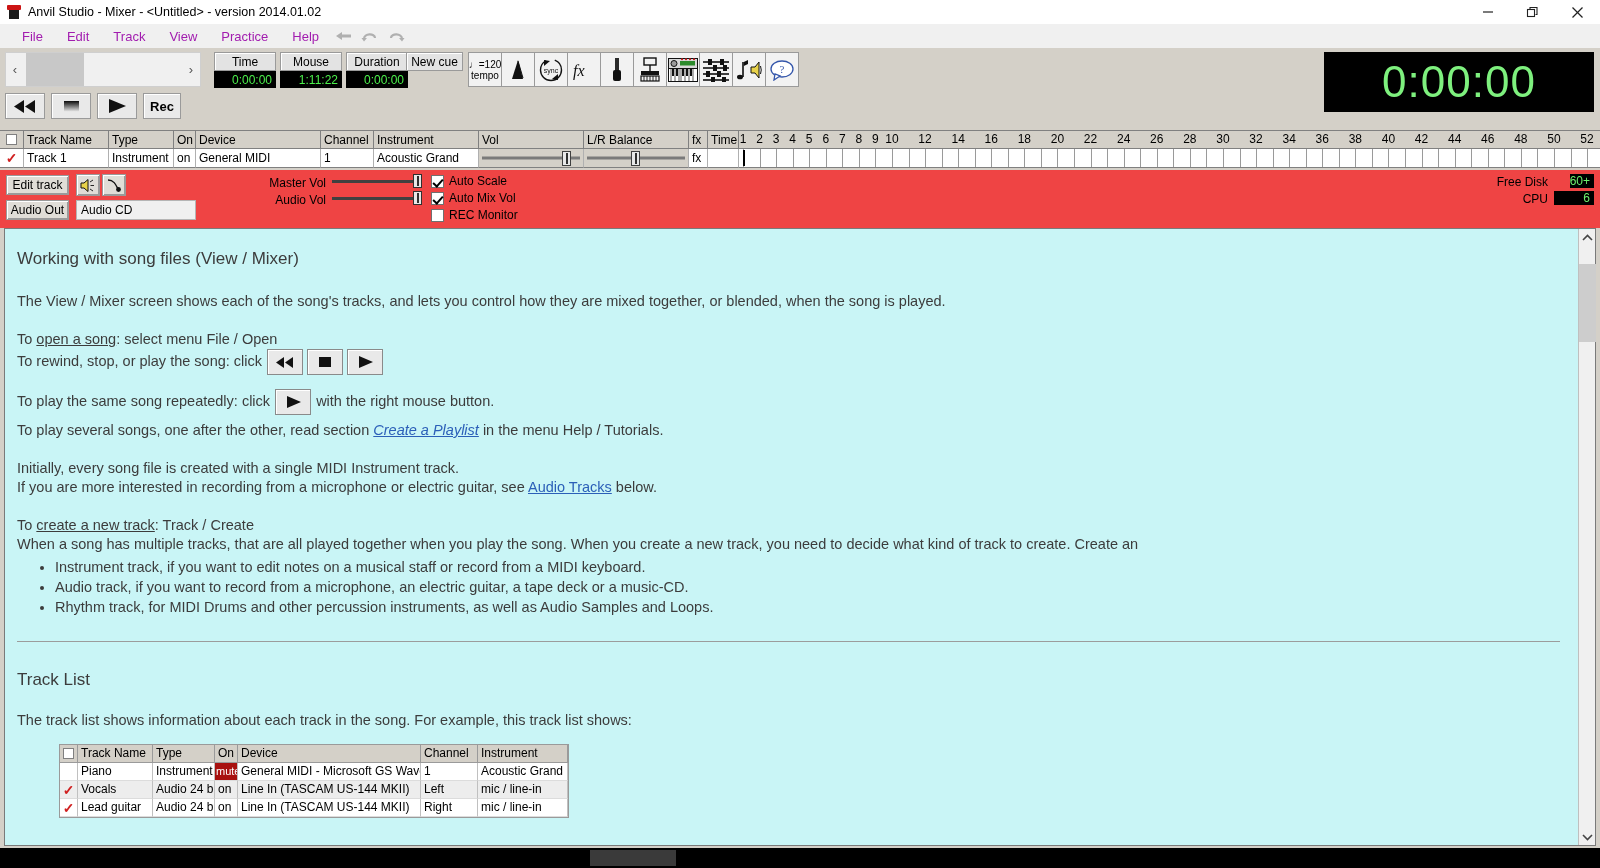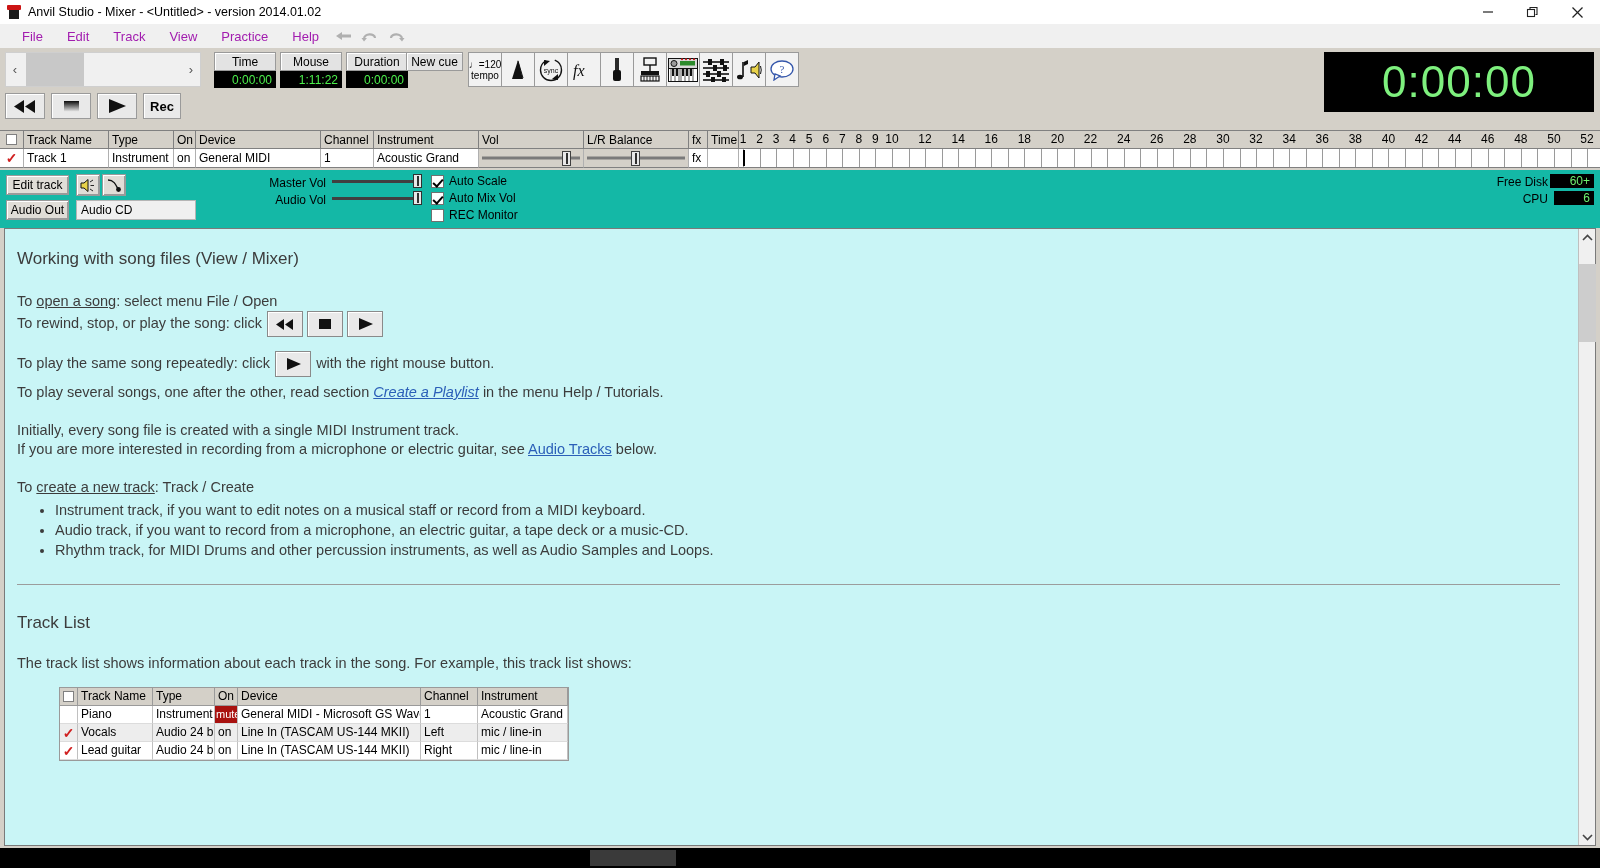--- a/index.html
+++ b/index.html
@@ -159,21 +159,21 @@
     position: relative; overflow: hidden;
   }
   .ruler-body {
     flex: 1; background: #ffffff; border-bottom: 1px solid #808080; position: relative; overflow: hidden;
   }
   .rtick { position: absolute; top: 1px; font-size: 12px; color: #000; transform: translateX(-50%); }
   .rline { position: absolute; top: 0; bottom: 0; width: 1px; background: #9a9a9a; }
   .playhead { position: absolute; top: 1px; bottom: 1px; width: 2px; background: #000; }
 
   
-  .mixerstrip { position: absolute; left: 0; top: 170px; width: 1600px; height: 58px; background: #14b8a6; }
+  .mixerstrip { position: absolute; left: 0; top: 170px; width: 1600px; height: 58px; background: #ef4444; }
   .btn3d {
     background: #e0ddd7; border: 1px solid #9a9a9a; font-size: 12px; color: #000;
     display: flex; align-items: center; justify-content: center;
     box-shadow: inset 1px 1px 0 #ffffff, inset -1px -1px 0 #9a9a9a;
   }
   .edit-track { position: absolute; left: 6px; top: 5px; width: 63px; height: 20px; }
   .audio-out { position: absolute; left: 6px; top: 30px; width: 63px; height: 20px; }
   .sqbtn1 { position: absolute; left: 76px; top: 4px; width: 24px; height: 22px; }
   .sqbtn2 { position: absolute; left: 102px; top: 4px; width: 24px; height: 22px; }
   .audio-cd-field {
@@ -672,28 +672,29 @@
     <div class="cbrow" style="left:431px; top:21px;">
       <span class="cbox checked"></span>
       <span>Auto Mix Vol</span>
     </div>
     <div class="cbrow" style="left:431px; top:38px;">
       <span class="cbox"></span>
       <span>REC Monitor</span>
     </div>
 
     <div class="stat-label" style="right:52px; top:5px; width:80px;">Free Disk</div>
-    <div class="stat-val" style="right:6px; top:4px; width:44px; height:14px;">60+</div>
+    <div class="stat-val" style="right:6px; top:4px; width:24px; height:14px;">60+</div>
     <div class="stat-label" style="right:52px; top:22px; width:80px;">CPU</div>
     <div class="stat-val" style="right:6px; top:21px; width:40px; height:14px;">6</div>
   </div>
 
   <div class="docwrap">
     <div class="doc">
       <h1>Working with song files (View / Mixer)</h1>
+      <p>The View / Mixer screen shows each of the song's tracks, and lets you control how they are mixed together, or blended, when the song is played.</p>
 
       <p class="tight">
         <span>To </span><span class="u">open a song</span><span>: select menu File / Open</span>
       </p>
       <p class="tight" style="margin-bottom:14px">
         <span>To rewind, stop, or play the song: click</span>
         <span class="btnrow-inline">
           <span class="inline-btn">
             <svg width="20" height="13">
                 <polygon points="9,1 9,12 1,6.5" fill="#111"></polygon>
@@ -728,20 +729,21 @@
       </p>
 
       <p class="tight">Initially, every song file is created with a single MIDI Instrument track.</p>
       <p>
         <span>If you are more interested in recording from a microphone or electric guitar, see </span><a href="#">Audio Tracks</a><span> below.</span>
       </p>
 
       <p class="tight">
         <span>To </span><span class="u">create a new track</span><span>: Track / Create</span>
       </p>
+      <p class="tight">When a song has multiple tracks, that are all played together when you play the song. When you create a new track, you need to decide what kind of track to create. Create an</p>
 
       <ul>
         <li>Instrument track, if you want to edit notes on a musical staff or record from a MIDI keyboard.</li>
         <li>Audio track, if you want to record from a microphone, an electric guitar, a tape deck or a music-CD.</li>
         <li>Rhythm track, for MIDI Drums and other percussion instruments, as well as Audio Samples and Loops.</li>
       </ul>
 
       <hr>
 
       <h2>Track List</h2>

